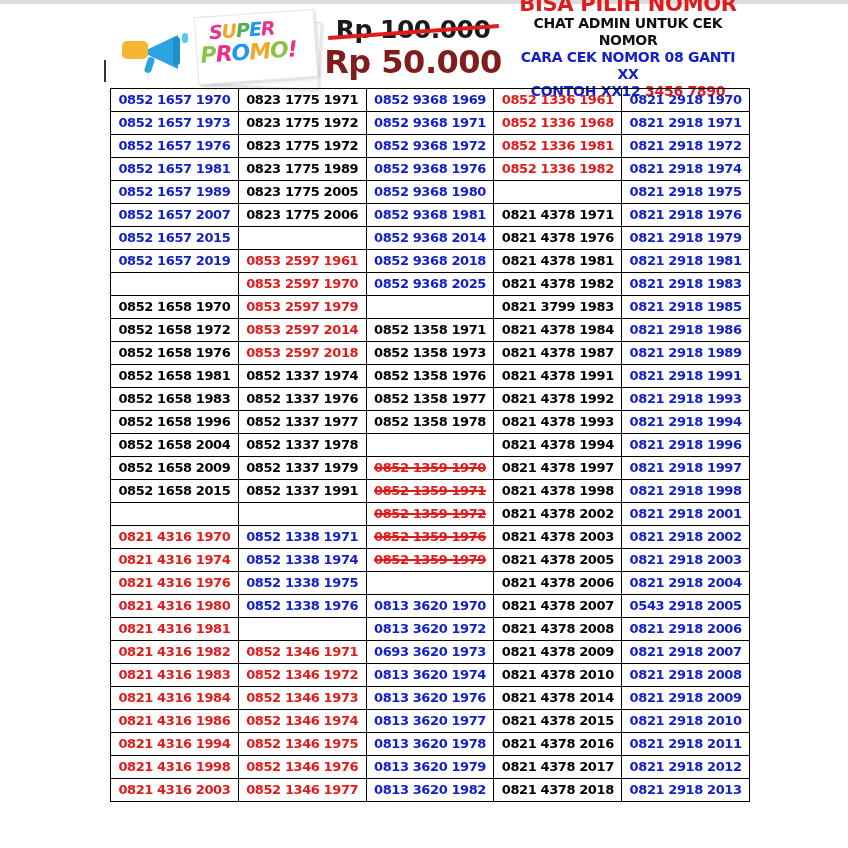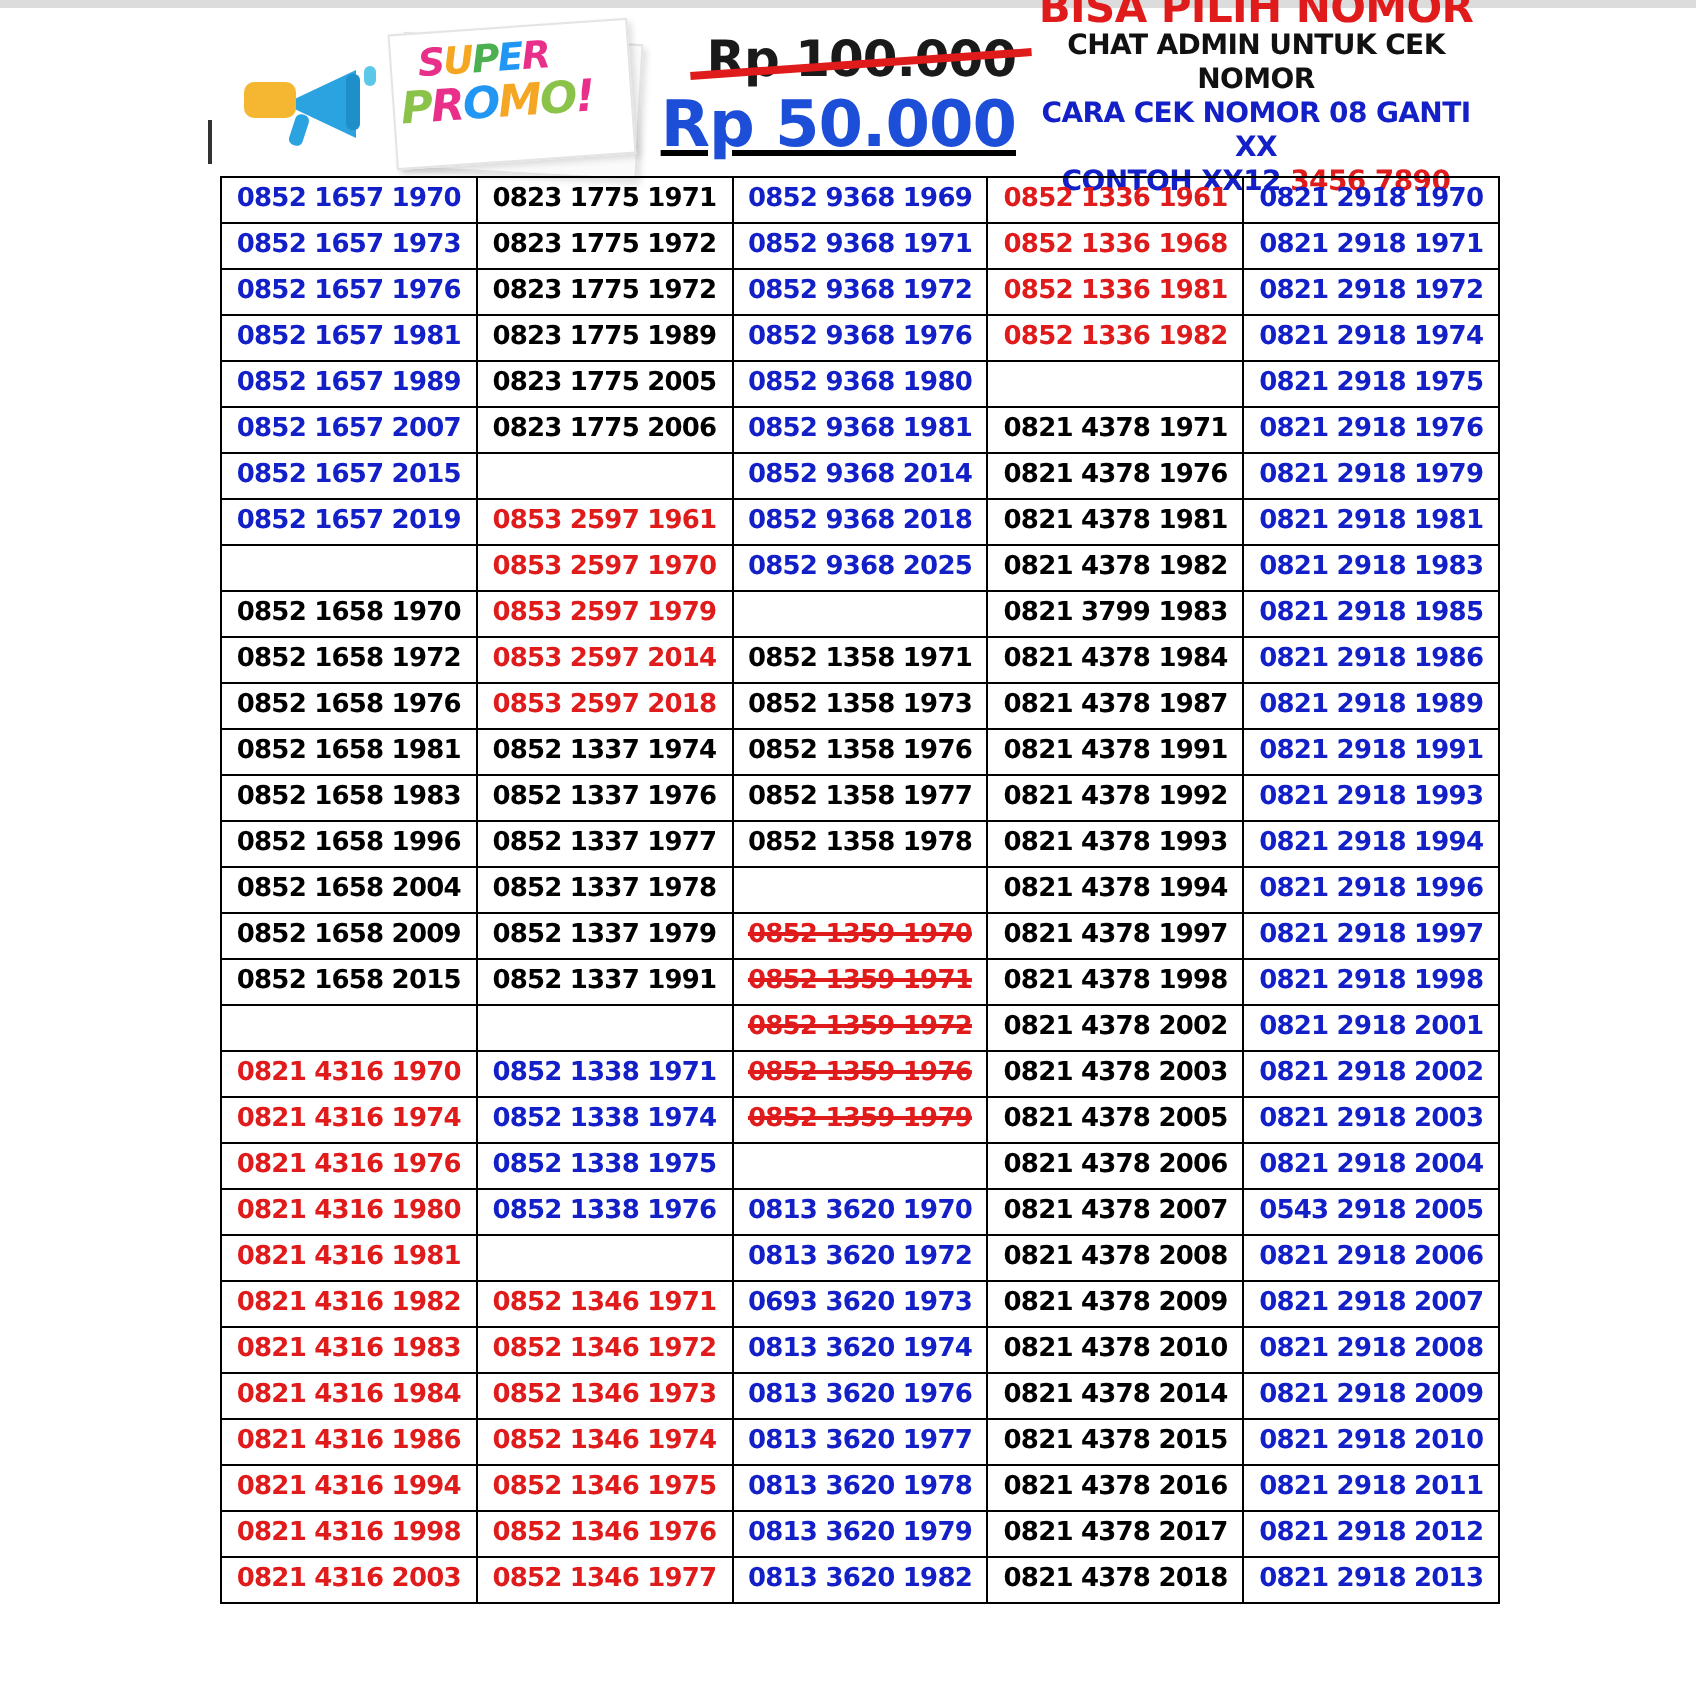--- a/index.html
+++ b/index.html
@@ -46,33 +46,33 @@
     font-size:19px;font-weight:bold;font-style:italic;
     font-family:"DejaVu Sans", sans-serif;letter-spacing:-1px;
   }
   .promo-promo{
     position:absolute;left:4px;top:26px;
     font-size:22px;font-weight:bold;font-style:italic;
     font-family:"DejaVu Sans", sans-serif;letter-spacing:-1px;
   }
   .promo-super span,.promo-promo span{display:inline-block;}
 
-  .price-block{flex:0 0 190px;width:190px;text-align:right;position:relative;text-decoration:underline;}
+  .price-block{flex:0 0 190px;width:190px;text-align:center;position:relative;}
   .price-old{
     position:relative;display:inline-block;
     font-size:25px;font-weight:bold;color:#1a1a1a;
     font-family:"DejaVu Sans", sans-serif;letter-spacing:-0.5px;
     margin-bottom:1px;
   }
   .price-old::after{
     content:"";position:absolute;left:-8px;right:-8px;top:52%;height:4px;background:#e01b1b;
     transform:rotate(-4deg);
   }
   .price-new{
-    font-size:32px;font-weight:bold;color:#1d4ed8;
+    font-size:32px;font-weight:bold;color:#7f1d1d;
     font-family:"DejaVu Sans", sans-serif;letter-spacing:-0.5px;line-height:34px;
   }
 
   .promo-info{flex:1 1 auto;text-align:center;padding-right:4px;}
   .pi-l1{font-size:21px;font-weight:bold;color:#e01b1b;line-height:22px;letter-spacing:-0.3px;
          font-family:"DejaVu Sans", sans-serif;}
   .pi-l2{font-size:14px;font-weight:bold;color:#111;line-height:17px;letter-spacing:-0.3px;
          font-family:"DejaVu Sans", sans-serif;}
   .pi-l3{font-size:14px;font-weight:bold;color:#1320c8;line-height:17px;letter-spacing:-0.3px;
          font-family:"DejaVu Sans", sans-serif;}

